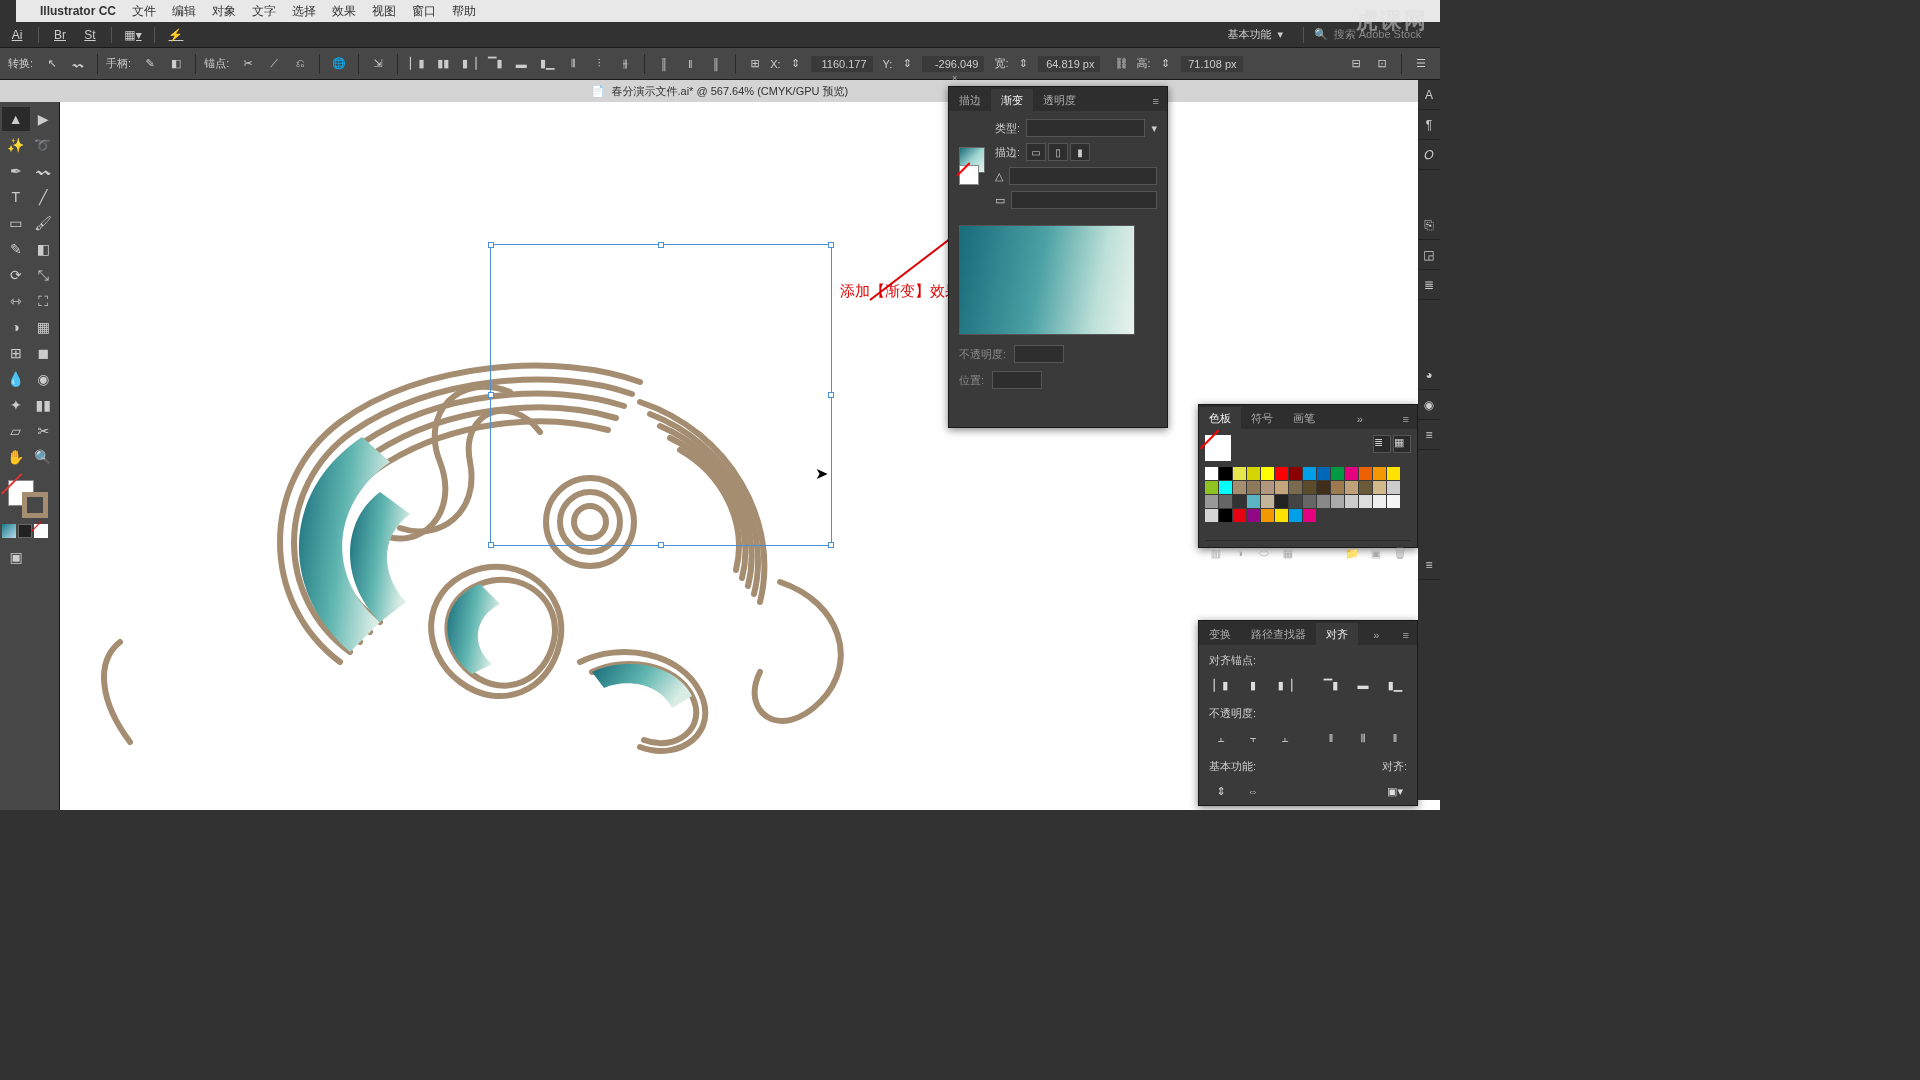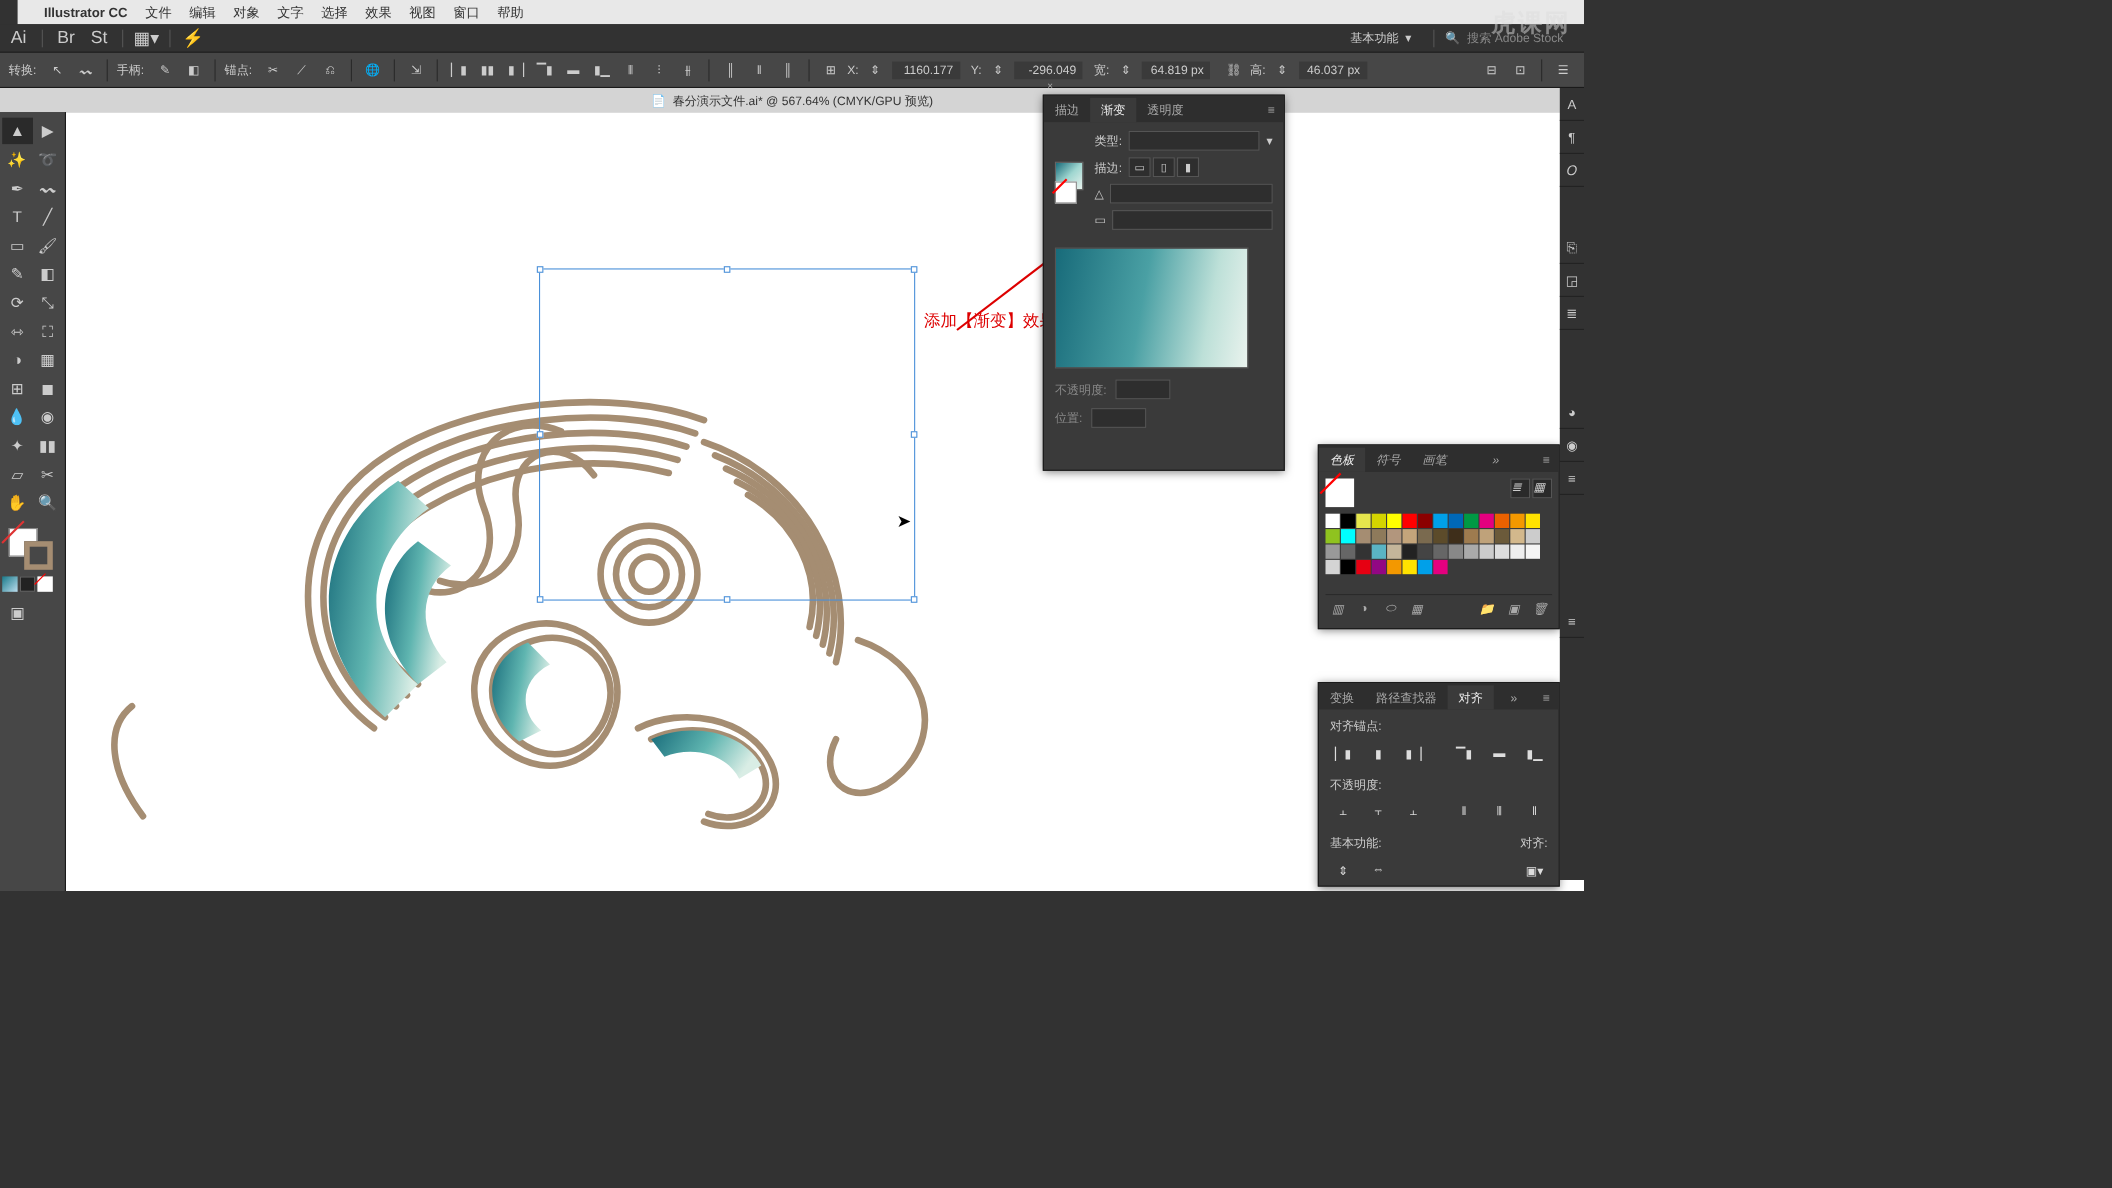--- a/index.html
+++ b/index.html
@@ -4,21 +4,21 @@
 <style>
 * { margin: 0; padding: 0; box-sizing: border-box; font-family: -apple-system, "Helvetica Neue", Arial, sans-serif; }
 body { width: 1440px; height: 810px; background: #323232; overflow: hidden; position: relative; }
 
 .menubar { height: 22px; background: #e8e8e8; display: flex; align-items: center; padding: 0 10px; font-size: 12px; color: #333; margin-left: 16px; }
 .menubar .apple { margin-right: 14px; font-size: 13px; }
 .menubar .app-name { font-weight: 600; margin-right: 16px; }
 .menubar .menu-item { margin-right: 16px; cursor: pointer; }
 
 .topbar { height: 26px; background: #323232; display: flex; align-items: center; padding: 0 6px; gap: 8px; border-bottom: 1px solid #1a1a1a; }
-.topbar .tb-btn { width: 22px; height: 20px; display:flex; align-items:center; justify-content:center; color:#ccc; font-size:16px; }
+.topbar .tb-btn { width: 22px; height: 20px; display:flex; align-items:center; justify-content:center; color:#ccc; font-size:12px;text-decoration:underline; }
 .topbar .tb-sep { width:1px; height:16px; background:#555; margin:0 2px; }
 .topbar .spacer { flex:1; }
 .topbar .wk { color:#ccc; font-size:11px; padding:2px 10px; display:flex; align-items:center; gap:6px; }
 .topbar .search { color:#888; font-size:11px; display:flex; align-items:center; gap:6px; min-width:120px; }
 
 .ctrlbar { height: 32px; background: #474747; display:flex; align-items:center; padding:0 8px; gap:4px; border-bottom:1px solid #1a1a1a; font-size:11px; color:#ccc; }
 .ctrlbar .lab { margin-right:4px; }
 .ctrlbar .ic { width:22px; height:22px; display:flex; align-items:center; justify-content:center; color:#ccc; }
 .ctrlbar .sep { width:1px; height:20px; background:#2a2a2a; margin:0 4px; }
 .ctrlbar .val { background:#3a3a3a; padding:2px 6px; min-width:62px; text-align:right; margin-right:6px; font-size:11px; }
@@ -68,21 +68,21 @@
 .grad-swatch-wrap { position:relative; width:30px; height:40px; }
 .grad-swatch2 { position:absolute; left:0; top:18px; width:20px; height:20px; background:#fff; border:1px solid #888;}
 .grad-swatch2::after{content:'';position:absolute;inset:0;border-top:2px solid red;transform:rotate(-45deg);}
 .grad-field { background:#2e2e2e; flex:1; height:18px; border:1px solid #555; }
 .grad-dir { display:flex; gap:2px; }
 .grad-dir div{ width:20px; height:18px; background:#2e2e2e; border:1px solid #555; display:flex;align-items:center;justify-content:center;font-size:10px;}
 .grad-preview { margin:10px 0; width:176px; height:110px; background:linear-gradient(100deg,#186b7a 0%, #4aa0a4 45%, #bde0d8 78%, #eaf3ee 100%); border:1px solid #555; }
 .grad-opval { display:flex; align-items:center; gap:8px; margin-top:8px; color:#888; }
 .grad-opval .f { background:#2e2e2e; width:50px; height:18px; border:1px solid #555; }
 
-.swatch-panel { left:1198px; top:404px; width:220px; height:168px;font-style:italic; }
+.swatch-panel { left:1198px; top:404px; width:220px; height:144px; }
 .swatch-body { padding:6px; }
 .swatch-head { display:flex; justify-content:space-between; margin-bottom:6px; }
 .swatch-head .corner { width:26px; height:26px; background:#fff; position:relative; }
 .swatch-head .corner::after{content:'';position:absolute;inset:0;border-top:2px solid red;transform:rotate(-45deg);}
 .swatch-head .views { display:flex; gap:2px; }
 .swatch-head .views div{ width:18px;height:18px;background:#2a2a2a;border:1px solid #555;}
 .swatch-grid { display:flex; flex-wrap:wrap; gap:1px; }
 .swatch-grid div { width:13px; height:13px; }
 .swatch-foot { display:flex; gap:6px; margin-top:18px; padding:4px 2px; border-top:1px solid #2a2a2a; }
 .swatch-foot div { width:18px;height:16px; color:#aaa; display:flex;align-items:center;justify-content:center; font-size:11px;}
@@ -172,21 +172,21 @@
   <span class="val">1160.177</span>
   <span>Y:</span>
   <div class="ic">⇕</div>
   <span class="val">-296.049</span>
   <span>宽:</span>
   <div class="ic">⇕</div>
   <span class="val">64.819 px</span>
   <div class="ic">⛓</div>
   <span>高:</span>
   <div class="ic">⇕</div>
-  <span class="val">46.037 px</span>
+  <span class="val">71.108 px</span>
   <div class="spacer"></div>
   <div class="ic">⊟</div>
   <div class="ic">⊡</div>
   <div class="sep"></div>
   <div class="ic">☰</div>
 </div>
 
 <div class="doc-title">
   <span>📄</span>
   <span>春分演示文件.ai* @ 567.64% (CMYK/GPU 预览)</span>

